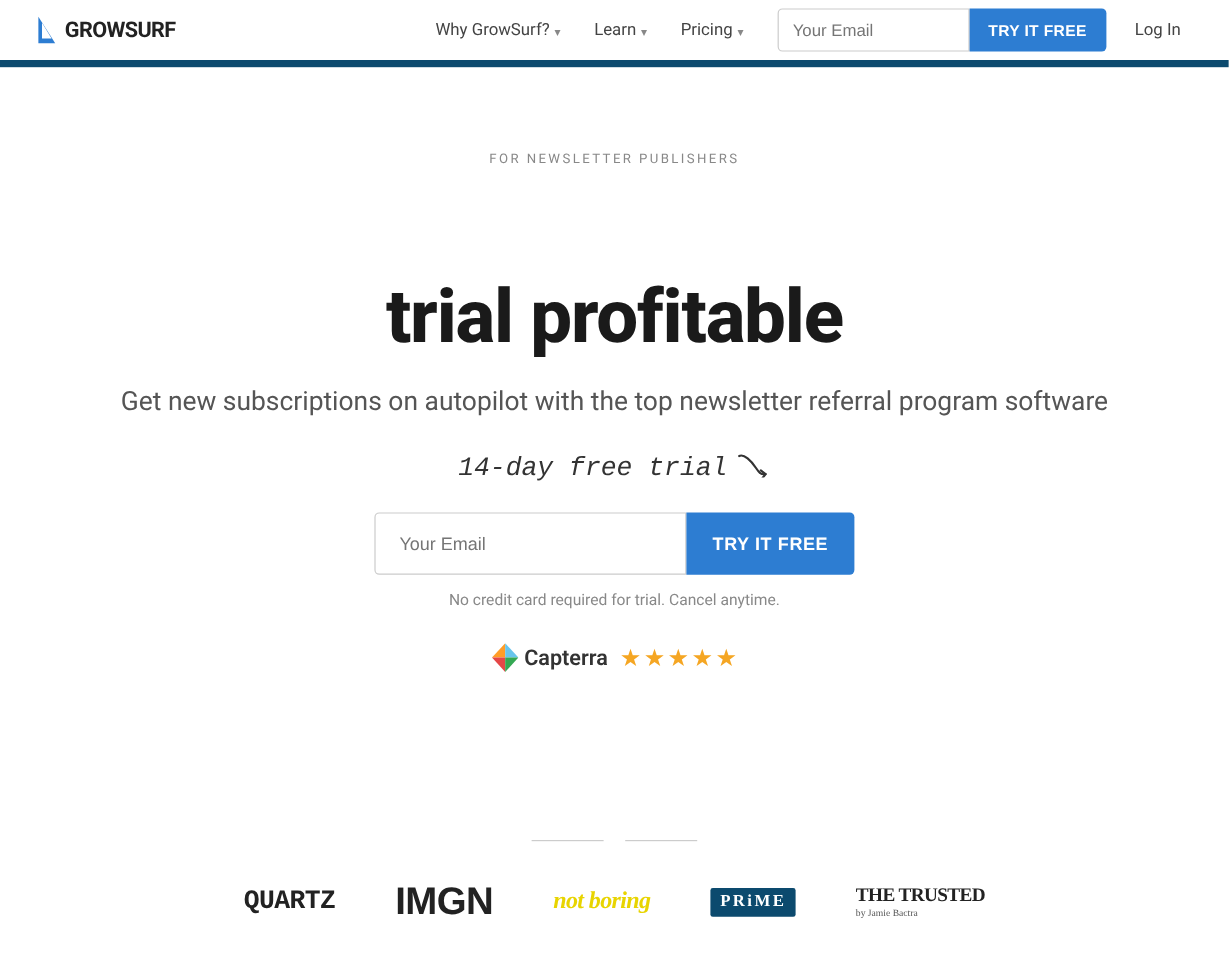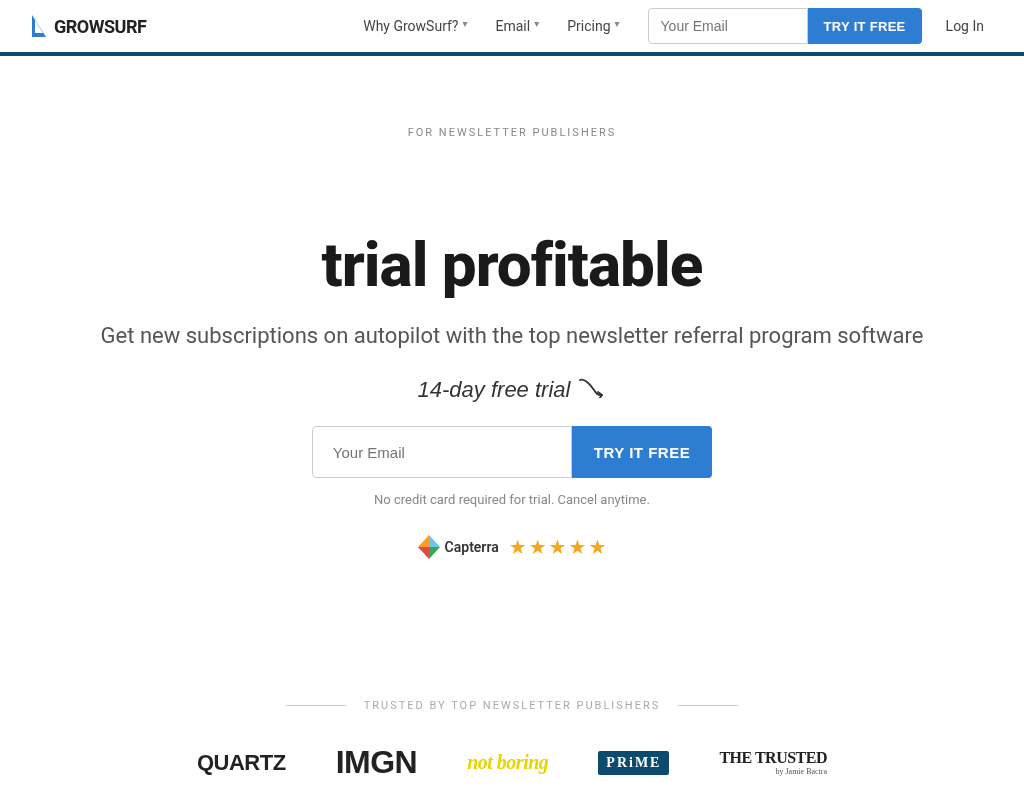--- a/index.html
+++ b/index.html
@@ -4,21 +4,21 @@
   <style>
     * { margin: 0; padding: 0; box-sizing: border-box; }
     body { font-family: -apple-system, BlinkMacSystemFont, 'Segoe UI', Roboto, sans-serif; background: #fff; color: #222; }
 
     
     nav {
       display: flex;
       align-items: center;
       padding: 0 32px;
       height: 56px;
-      border-bottom: 4px solid #0c4a6e;
+      border-bottom: 6px solid #0c4a6e;
     }
     .logo {
       display: flex;
       align-items: center;
       gap: 8px;
       font-weight: 700;
       font-size: 18px;
       letter-spacing: -0.5px;
       color: #222;
       text-decoration: none;
@@ -44,21 +44,21 @@
       border-bottom: 13px solid #fff;
     }
     .nav-links {
       display: flex;
       align-items: center;
       gap: 4px;
       margin-right: 16px;
     }
     .nav-link {
       display: flex;
-      align-items: flex-start;
+      align-items: flex-end;
       gap: 4px;
       padding: 8px 12px;
       font-size: 14px;
       color: #444;
       cursor: pointer;
       border-radius: 4px;
       text-decoration: none;
     }
     .nav-link .chevron {
       font-size: 10px;
@@ -118,21 +118,21 @@
       color: #1a1a1a;
       margin-bottom: 24px;
       letter-spacing: -1px;
     }
     .hero-subtitle {
       font-size: 22px;
       color: #555;
       margin-bottom: 28px;
     }
     .hero-trial-text {
-      font-family: Liberation Sans, sans-serif;
+      font-family: Liberation Mono, monospace;
       font-size: 22px;
       color: #333;
       margin-bottom: 22px;
       display: flex;
       align-items: center;
       justify-content: center;
       gap: 8px;
       font-style: italic;
     }
     .arrow-svg {
@@ -174,21 +174,21 @@
     .capterra-row {
       display: flex;
       align-items: center;
       justify-content: center;
       gap: 10px;
     }
     .capterra-logo {
       display: flex;
       align-items: center;
       gap: 5px;
-      font-size: 14px;
+      font-size: 18px;
       font-weight: 600;
       color: #333;
     }
     .stars {
       display: flex;
       gap: 2px;
       font-size: 20px;
     }
     .star-full { color: #f5a623; }
     .star-half { color: #f5a623; }
@@ -223,51 +223,51 @@
       justify-content: center;
       gap: 50px;
       flex-wrap: wrap;
     }
     .brand-logo {
       font-size: 20px;
       font-weight: 800;
       color: #222;
       letter-spacing: -0.5px;
     }
-    .brand-logo.quartz { font-family: Liberation Sans, sans-serif; font-size: 22px; }
+    .brand-logo.quartz { font-family: Liberation Mono, monospace; font-size: 22px; }
     .brand-logo.imgn { font-family: Arial, sans-serif; font-weight: 900; font-size: 32px; }
     .brand-logo.notboring { color: #e8d400; font-style: italic; font-weight: 700; font-size: 20px; font-family: Georgia, serif; }
     .brand-logo.prime {
       background: #0c4a6e;
       color: #fff;
       padding: 4px 8px;
       font-size: 14px;
       font-weight: 700;
       letter-spacing: 2px;
       border-radius: 2px;
       font-family: Georgia, serif;
     }
     .brand-logo.uptick { font-size: 16px; font-weight: 700; font-family: Georgia, serif; }
-    .uptick-sub { font-size: 8px; display: block; font-weight: 400; color: #555; letter-spacing: 0; text-align: right; }
+    .uptick-sub { font-size: 8px; display: block; font-weight: 400; color: #555; letter-spacing: 0; text-align: left; }
   </style>
 </head>
 <body>
 
 <nav>
   <a class="logo" href="#">
     <div class="logo-triangle"></div>
     <span>GROWSURF</span>
   </a>
   <div class="nav-links">
     <a class="nav-link">
       <span>Why GrowSurf?</span>
       <span class="chevron">▾</span>
     </a>
     <a class="nav-link">
-      <span>Email</span>
+      <span>Learn</span>
       <span class="chevron">▾</span>
     </a>
     <a class="nav-link">
       <span>Pricing</span>
       <span class="chevron">▾</span>
     </a>
   </div>
   <div class="nav-email-form">
     <input class="nav-email-input" type="email" placeholder="Your Email" style="">
     <button class="nav-try-btn">TRY IT FREE</button>
@@ -312,21 +312,20 @@
       <span class="star-full">★</span>
       <span class="star-full">★</span>
       <span class="star-half">★</span>
     </div>
   </div>
 </section>
 
 <div class="trusted-section">
   <div class="trusted-divider">
     <div class="divider-line"></div>
-    <span class="trusted-label">TRUSTED BY TOP NEWSLETTER PUBLISHERS</span>
     <div class="divider-line"></div>
   </div>
   <div class="logos-row">
     <span class="brand-logo quartz">QUARTZ</span>
     <span class="brand-logo imgn">IMGN</span>
     <span class="brand-logo notboring">not boring</span>
     <span class="brand-logo prime">PRiME</span>
     <span class="brand-logo uptick">
       <span>THE TRUSTED</span>
       <span class="uptick-sub">by Jamie Bactra</span>

